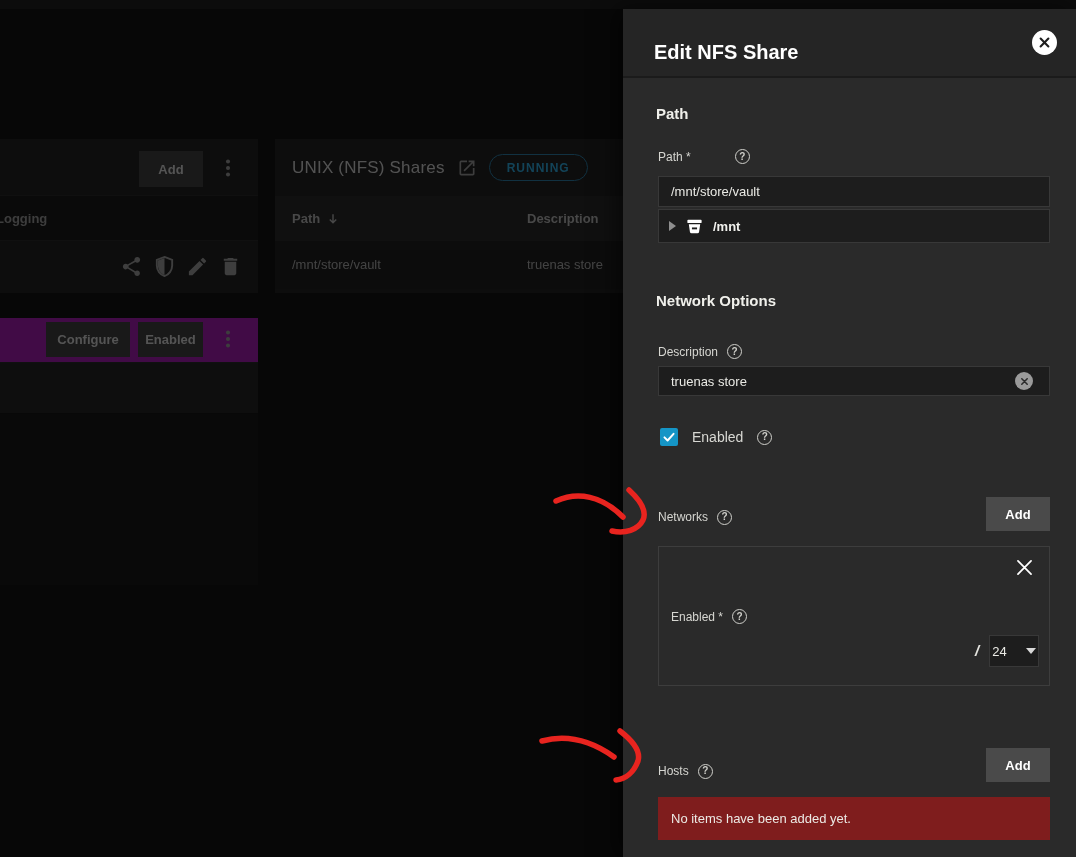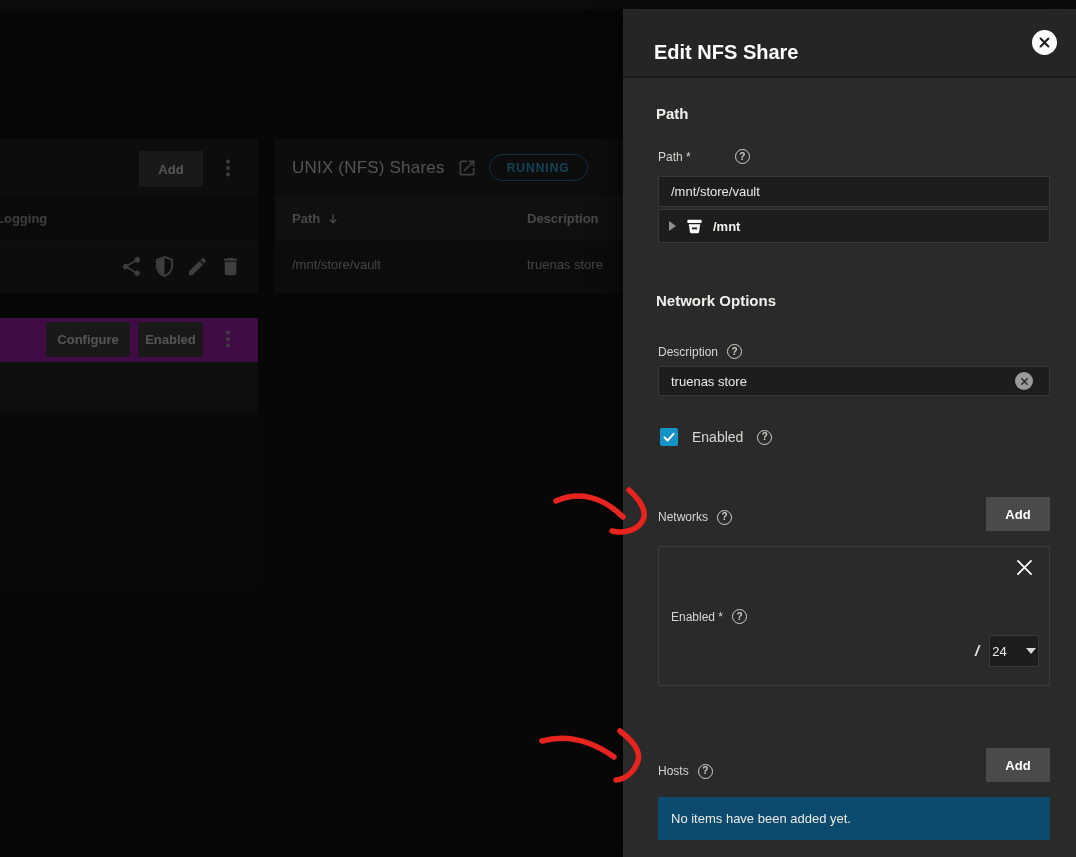--- a/index.html
+++ b/index.html
@@ -99,21 +99,21 @@
   .remove-btn { position:absolute; right:14px; top:10px; width:21px; height:21px; background:none;
     border:none; cursor:pointer; color:#fff; padding:0; }
   .remove-btn svg { width:21px; height:21px; }
   .slash { position:absolute; left:316px; top:95px; color:#e6e6e1; font-size:15px; font-weight:bold; font-style:italic; }
   .cidr { position:absolute; left:330px; top:88px; width:50px; height:32px; background:#1d1d1d;
     border:1px solid #383838; display:flex; align-items:center; justify-content:center; gap:19px;
     cursor:pointer; color:#eaeae5; font-size:13px; }
   .caret { width:0; height:0; border-top:6px solid #d8d8d8; border-left:5px solid transparent;
     border-right:5px solid transparent; }
 
-  .empty-box { position:absolute; left:35px; top:788px; width:392px; height:43px; background:#0c4a6e; }
+  .empty-box { position:absolute; left:35px; top:788px; width:392px; height:43px; background:#7f1d1d; }
   .empty-box span { display:block; line-height:43px; padding-left:13px; font-size:13px; color:#eceae5; }
 
   
   #arrows { position:absolute; inset:0; z-index:30; pointer-events:none; }
 </style>
 </head>
 <body>
 
 <div id="stage">
 

